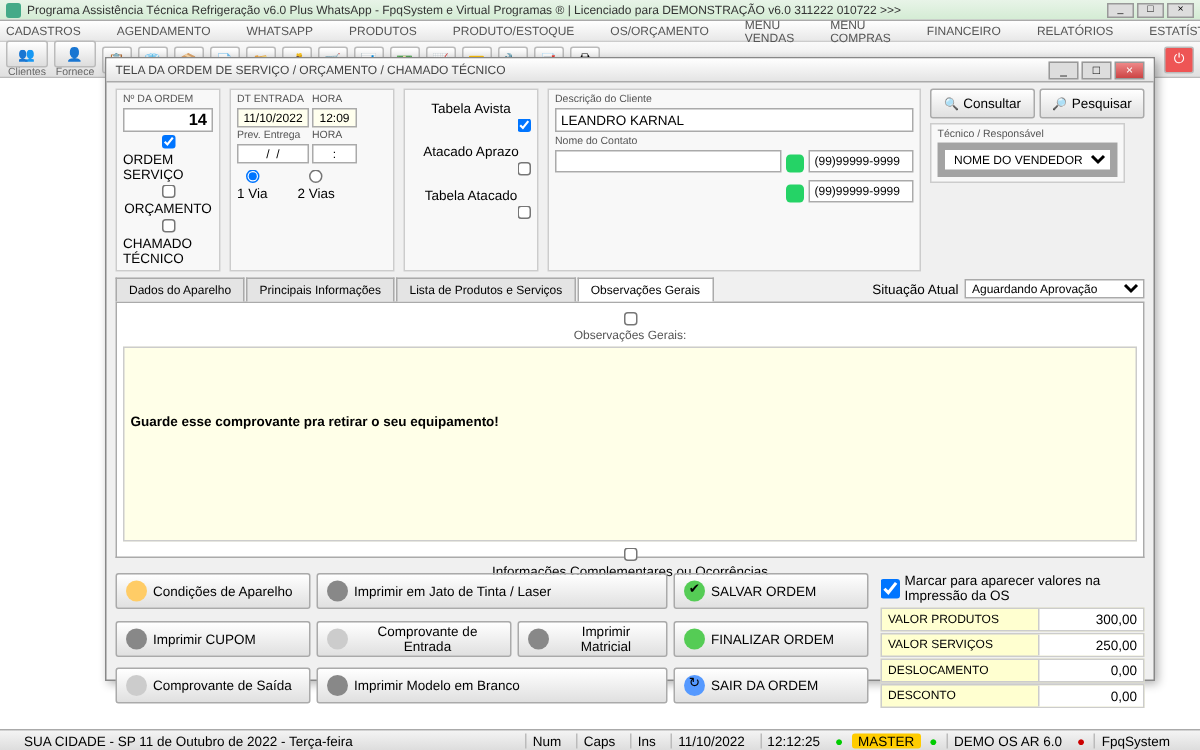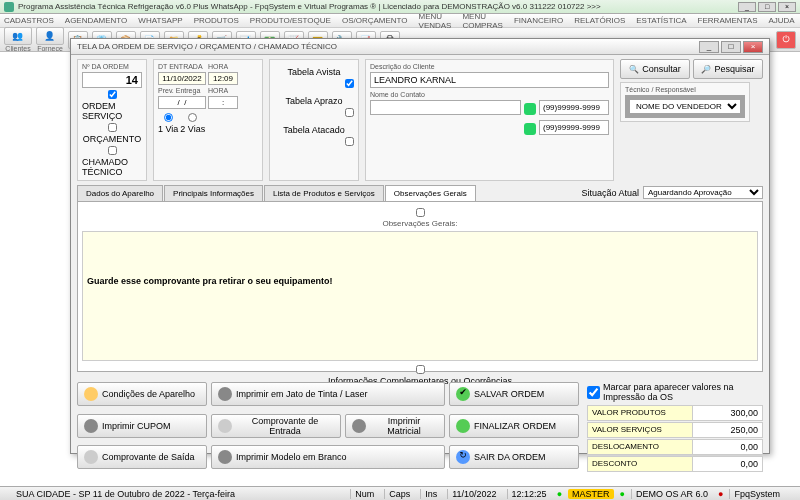--- a/index.html
+++ b/index.html
@@ -2,21 +2,21 @@
 <html><head>
 <meta charset="utf-8">
 <style>
 * { box-sizing: border-box; margin: 0; padding: 0; font-family: Tahoma, Arial, sans-serif; font-size: 9px; }
 body { background: #fff; width: 800px; height: 500px; overflow: hidden; position: relative; }
 .titlebar { height: 14px; background: linear-gradient(#e8f4e8,#d4ecd4); display: flex; align-items: center; padding: 0 4px; border-bottom: 1px solid #aaa; }
 .titlebar .icon { width: 10px; height: 10px; background: #4a8; border-radius: 2px; margin-right: 4px; }
 .titlebar .title { flex: 1; color: #333; font-size: 8px; white-space: nowrap; overflow: hidden; }
 .titlebar .winbtns { display: flex; gap: 2px; }
 .titlebar .winbtn { width: 18px; height: 10px; background: #ddd; border: 1px solid #999; font-size: 7px; text-align: center; line-height: 8px; cursor: pointer; }
-.menubar { height: 14px; background: linear-gradient(#fff,#e8e8e8); display: flex; align-items: center; padding: 0 4px; border-bottom: 1px solid #ccc; gap: 11px; }
+.menubar { height: 14px; background: linear-gradient(#fff,#e8e8e8); display: flex; align-items: center; padding: 0 4px; border-bottom: 1px solid #ccc; gap: 24px; }
 .menubar span { font-size: 8px; color: #555; cursor: pointer; }
 .menubar .email { margin-left: auto; font-weight: bold; }
 .toolbar { height: 24px; background: linear-gradient(#fafafa,#e0e0e0); display: flex; align-items: center; padding: 0 4px; gap: 4px; border-bottom: 1px solid #bbb; }
 .toolbar .tbtn { width: 20px; height: 18px; background: linear-gradient(#fff,#ddd); border: 1px solid #bbb; border-radius: 2px; cursor: pointer; display: flex; align-items: center; justify-content: center; }
 .toolbar .tbtn.people { width: 28px; }
 .toolbar .lbl { font-size: 7px; color: #666; }
 .dialog { position: absolute; left: 70px; top: 38px; width: 700px; height: 416px; background: #f0f0f0; border: 1px solid #888; box-shadow: 2px 2px 6px rgba(0,0,0,0.3); }
 .dlg-title { height: 16px; background: linear-gradient(#fff,#e4e4e4); display: flex; align-items: center; padding: 0 6px; border-bottom: 1px solid #aaa; }
 .dlg-title span { flex: 1; font-size: 8px; color: #444; }
 .dlg-title .dbtn { width: 20px; height: 12px; background: #ddd; border: 1px solid #999; margin-left: 2px; font-size: 8px; text-align: center; cursor: pointer; }
@@ -27,21 +27,21 @@
 .group .gtitle { font-size: 7px; color: #555; margin-bottom: 2px; }
 .ordem-num { width: 70px; }
 .ordem-num input { width: 100%; text-align: right; font-size: 11px; font-weight: bold; border: 1px solid #aaa; padding: 1px 3px; background: #fff; }
 .chk { display: flex; align-items: center; gap: 2px; font-size: 7px; margin-top: 2px; flex-direction: column; }
 .chk input { width: 9px; height: 9px; }
 .dt-group { width: 110px; }
 .dt-row { display: flex; gap: 2px; margin-bottom: 2px; }
 .dt-row input { width: 48px; font-size: 8px; border: 1px solid #aaa; padding: 1px 2px; text-align: center; }
 .dt-row input.hora { width: 30px; }
 .dt-row .lbl7 { font-size: 7px; color: #555; width: 48px; }
-.vias { display: flex; gap: 2px; font-size: 7px; margin-top: 2px; }
+.vias { display: flex; gap: 20px; font-size: 7px; margin-top: 2px; }
 .tabela-group { width: 90px; }
 .cliente-group { flex: 1; }
 .cliente-group input { width: 100%; border: 1px solid #aaa; padding: 2px 3px; font-size: 9px; margin-bottom: 3px; background: #fff; }
 .tel-row { display: flex; gap: 3px; align-items: center; }
 .tel-row .wa { width: 12px; height: 12px; background: #25d366; border-radius: 3px; }
 .tel-row input { width: 70px; font-size: 8px; }
 .action-btns { display: flex; flex-direction: column; gap: 3px; }
 .action-btns .abtn { width: 70px; height: 20px; background: linear-gradient(#fff,#e0e0e0); border: 1px solid #aaa; border-radius: 2px; font-size: 8px; cursor: pointer; display: flex; align-items: center; justify-content: center; gap: 3px; }
 .tecnico { width: 130px; }
 .tecnico select, .tecnico input { width: 100%; font-size: 8px; border: 5px solid #a3a3a3; padding: 1px 2px; }
@@ -183,21 +183,21 @@
               <span>2 Vias</span>
             </label>
         </div>
       </div>
       <div class="group tabela-group">
         <div class="chk" style="margin-top:4px">
             <span>Tabela Avista</span>
             <input type="checkbox" checked="" style="margin-left: auto;">
           </div>
         <div class="chk" style="margin-top:8px">
-            <span>Tabela Aprazo</span>
+            <span>Atacado Aprazo</span>
             <input type="checkbox" style="margin-left: auto;">
           </div>
         <div class="chk" style="margin-top:8px">
             <span>Tabela Atacado</span>
             <input type="checkbox" style="margin-left: auto;">
           </div>
       </div>
       <div class="group cliente-group">
         <div class="gtitle">Descrição do Cliente</div>
         <input value="LEANDRO KARNAL" style="">

